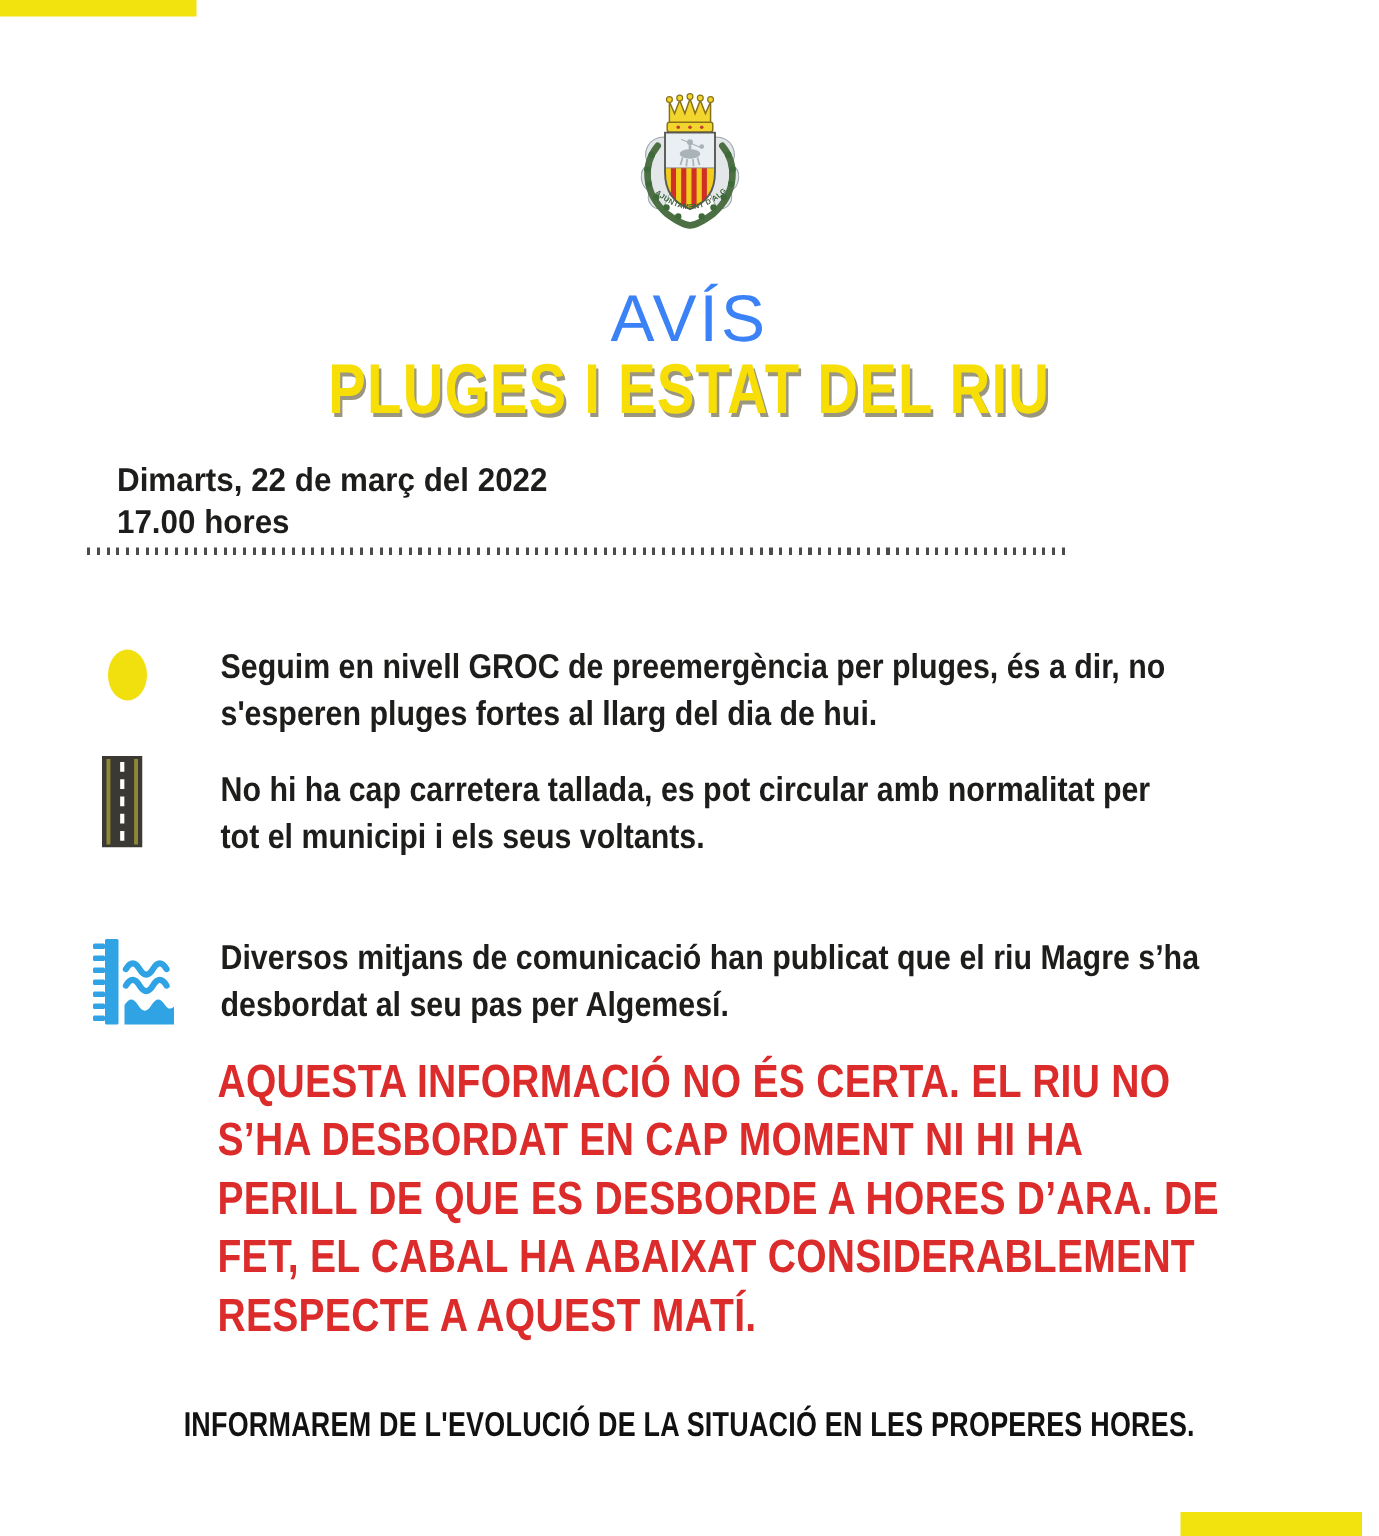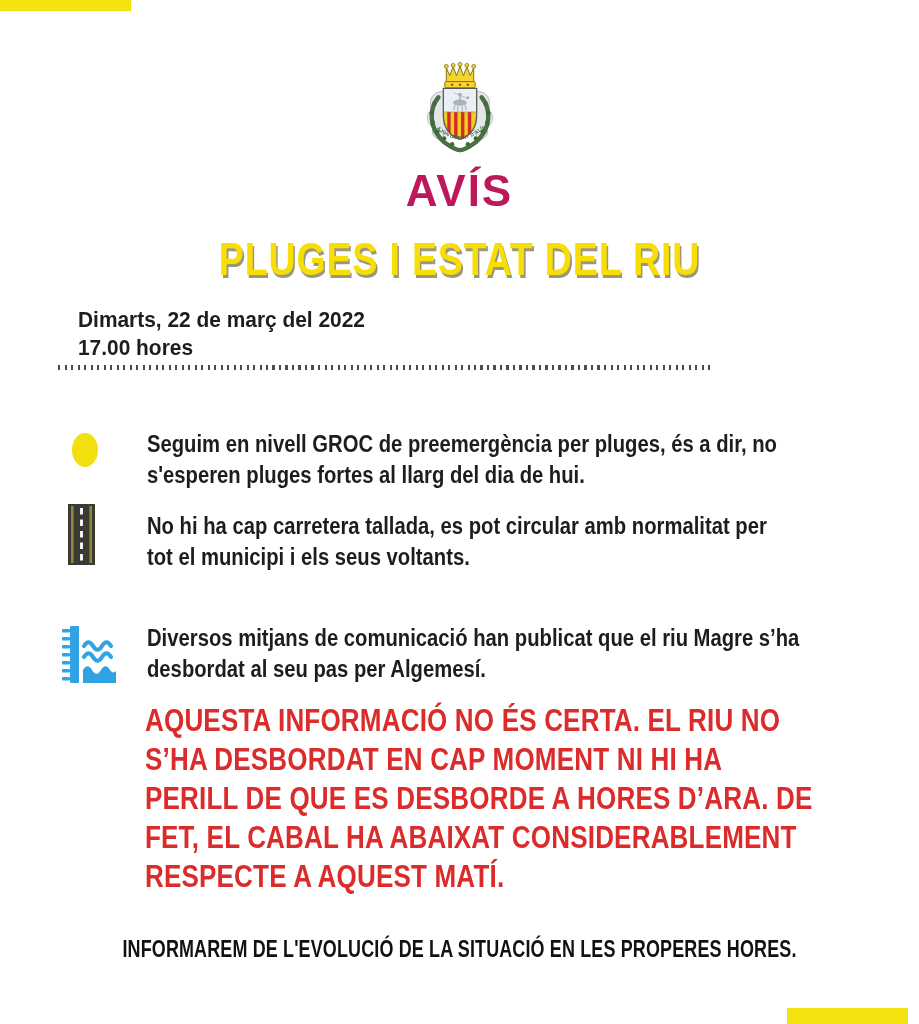--- a/index.html
+++ b/index.html
@@ -5,22 +5,22 @@
   html,body{margin:0;padding:0;background:#fff;}
   .page{
     position:relative;width:919px;height:1024px;background:#ffffff;
     font-family:"Liberation Sans",sans-serif;overflow:hidden;color:#1d1d1b;
   }
   .bar{position:absolute;background:#f2e20d;}
   .bar-top-left{left:0;top:0;width:131px;height:11px;}
   .bar-bottom-right{left:787px;top:1008px;width:121px;height:16px;}
   .crest{position:absolute;top:58px;left:50%;transform:translateX(-50%);width:98px;height:102px;}
   .title{
-    position:absolute;left:0;right:0;top:166px;text-align:center;
-    font-size:44px;font-weight:bold;letter-spacing:2px;color:#be185d;
+    position:absolute;left:0;right:0;top:188px;text-align:center;
+    font-size:44px;font-weight:normal;letter-spacing:2px;color:#3b82f6;
   }
   .subtitle{
     position:absolute;left:0;right:0;top:231px;text-align:center;
     font-size:47px;font-weight:bold;letter-spacing:1px;color:#f6de06;
     transform:scaleX(0.80);transform-origin:center top;white-space:nowrap;
     text-shadow:2px 3px 0 rgba(72,63,22,0.55);
   }
   .datetime{
     position:absolute;left:78px;top:306px;font-size:22px;font-weight:bold;
     line-height:28px;transform:scaleX(0.95);transform-origin:left top;white-space:nowrap;

